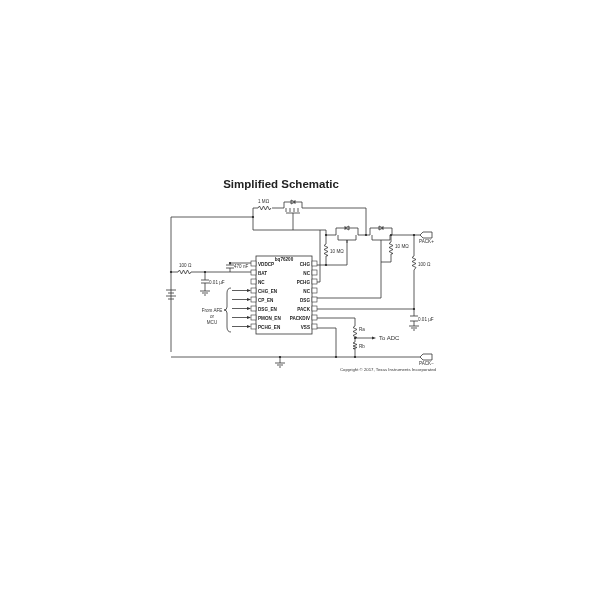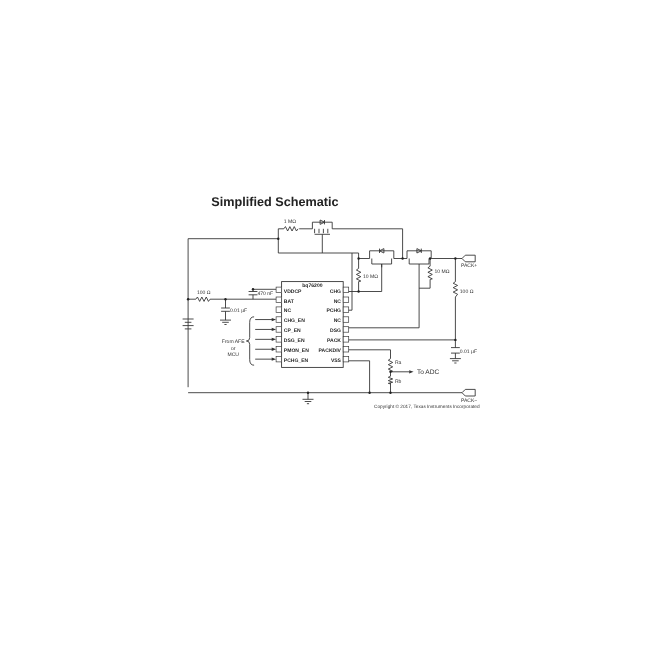--- a/index.html
+++ b/index.html
@@ -1,17 +1,17 @@
 <!DOCTYPE html>
 <html><head>
 <meta charset="utf-8">
 <style>
   html, body { margin:0; padding:0; background:#ffffff; }
   body { width:600px; height:600px; position:relative; overflow:hidden; font-family:"Liberation Sans", sans-serif; }
-  #title { position:absolute; left:0; width:500px; top:178px; text-align:center; font-weight:bold; font-size:11.5px; color:#222; }
+  #title { position:absolute; left:0; width:500px; top:178px; text-align:center; font-weight:bold; font-size:11.5px; color:#222;padding-left:31px; }
   svg { position:absolute; left:0; top:0; }
   .lbl { font-family:"Liberation Sans", sans-serif; font-size:4.6px; fill:#333; }
   .pin { font-family:"Liberation Sans", sans-serif; font-size:4.6px; fill:#222; font-weight:bold; }
   .w { stroke:#333; stroke-width:0.8; fill:none; }
   .dot { fill:#222; }
 </style>
 </head>
 <body>
 
 <div id="title">Simplified Schematic</div>

